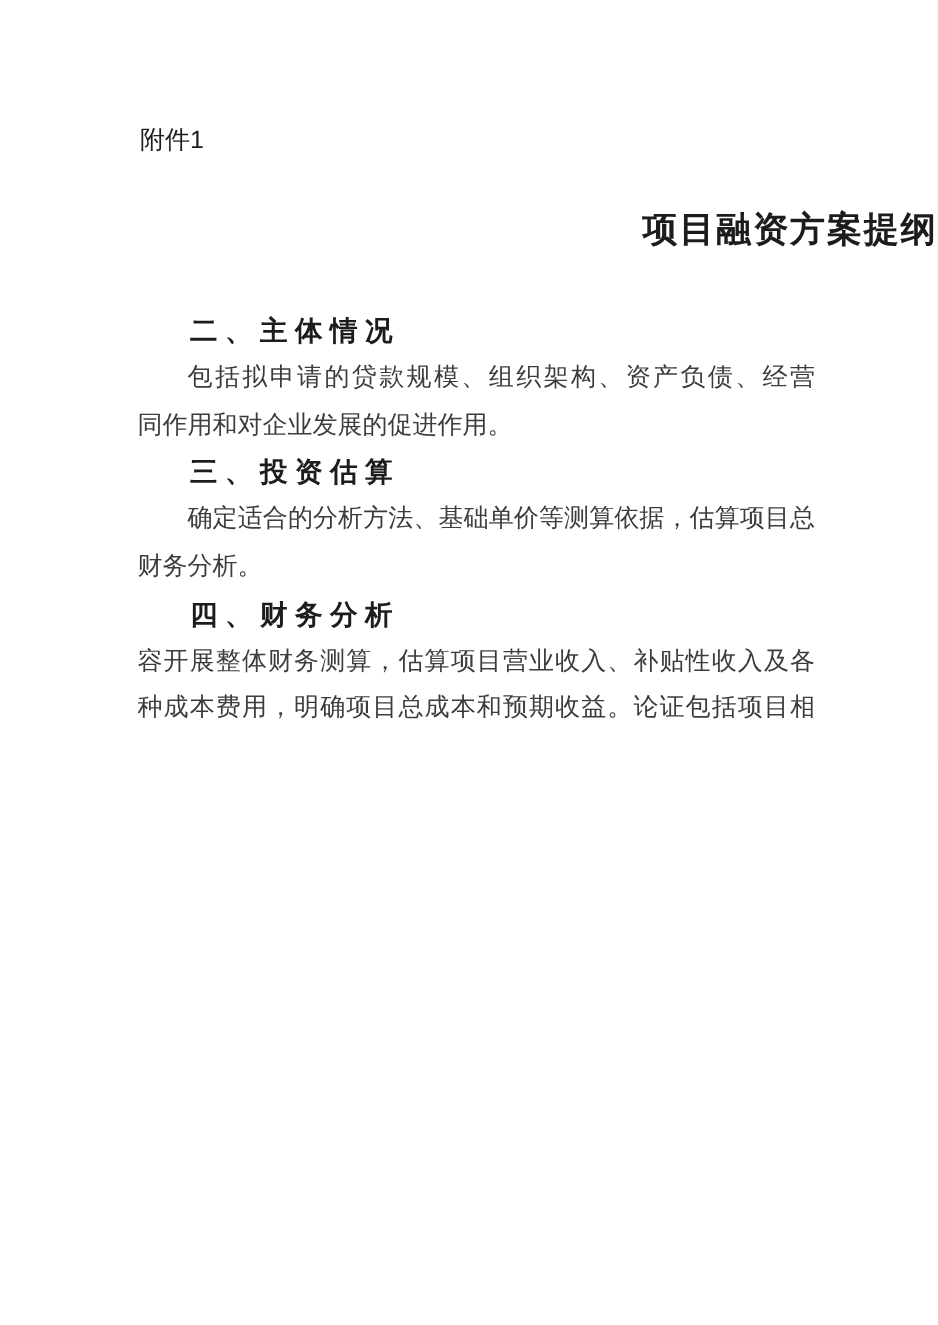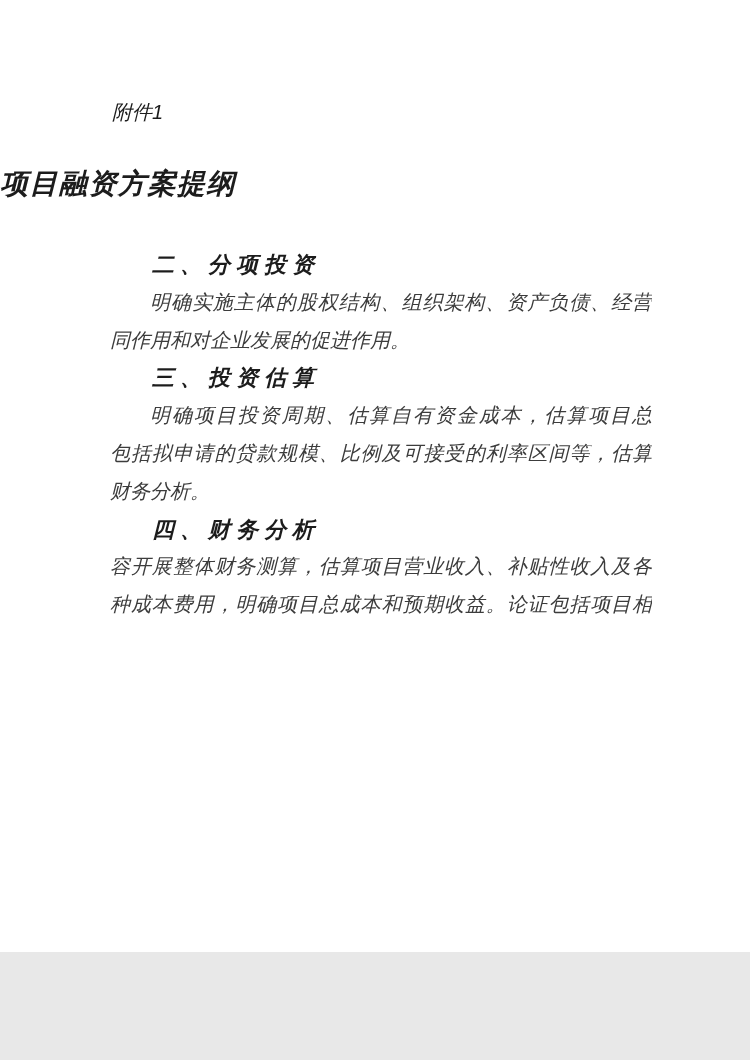--- a/index.html
+++ b/index.html
@@ -8,39 +8,38 @@
     --page-bg: #ffffff;
   }
   html, body { margin: 0; padding: 0; }
   body {
     width: 750px; height: 1060px;
     background: #e8e8e8;
     font-family: "Liberation Serif", serif;
   }
   .page {
     position: relative;
-    width: 750px; height: 952px;
+    width: 750px; height: 1060px;
     background: var(--page-bg);
     overflow: hidden;
-    font-style: italic;
   }
   .attachment-label {
     position: absolute;
     left: 112px; top: 99px;
     font-size: 20px;
     line-height: 26px;
     color: var(--heading-color);
     font-family: "Liberation Sans", sans-serif;
     white-space: nowrap;
   }
   .doc-title {
     position: absolute;
     left: 0; top: 167px;
     width: 750px;
-    text-align: left;
+    text-align: right;
     font-size: 28px;
     line-height: 34px;
     font-weight: bold;
     letter-spacing: 1.5px;
     color: var(--heading-color);
     font-family: "Liberation Sans", sans-serif;
     white-space: nowrap;
   }
   .content {
     position: absolute;
@@ -74,28 +73,27 @@
 </head>
 <body>
 
 <div class="page">
   <div class="attachment-label">附件1</div>
 
   <div class="doc-title">项目融资方案提纲</div>
 
   <div class="content">
       <section>
-        <div class="section-heading">二、分项投资</div>
-        <div class="para-line first">明确实施主体的股权结构、组织架构、资产负债、经营</div>
+        <div class="section-heading">二、主体情况</div>
+        <div class="para-line first">包括拟申请的贷款规模、组织架构、资产负债、经营</div>
         <div class="para-line lastline">同作用和对企业发展的促进作用。</div>
       </section>
       <section>
         <div class="section-heading">三、投资估算</div>
-        <div class="para-line first">明确项目投资周期、估算自有资金成本，估算项目总</div>
-        <div class="para-line">包括拟申请的贷款规模、比例及可接受的利率区间等，估算</div>
+        <div class="para-line first">确定适合的分析方法、基础单价等测算依据，估算项目总</div>
         <div class="para-line lastline">财务分析。</div>
       </section>
       <section>
         <div class="section-heading">四、财务分析</div>
         <div class="para-line">容开展整体财务测算，估算项目营业收入、补贴性收入及各</div>
         <div class="para-line">种成本费用，明确项目总成本和预期收益。论证包括项目相</div>
       </section>
     </div>
 </div>
 

